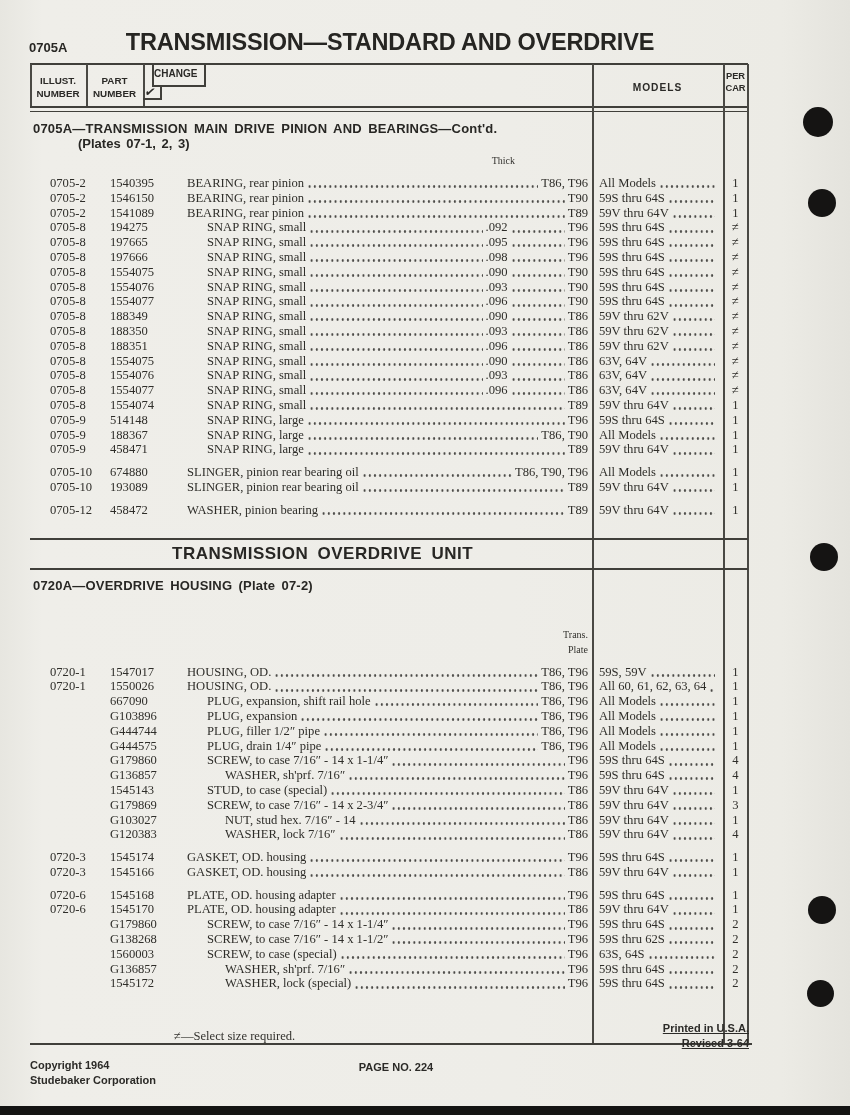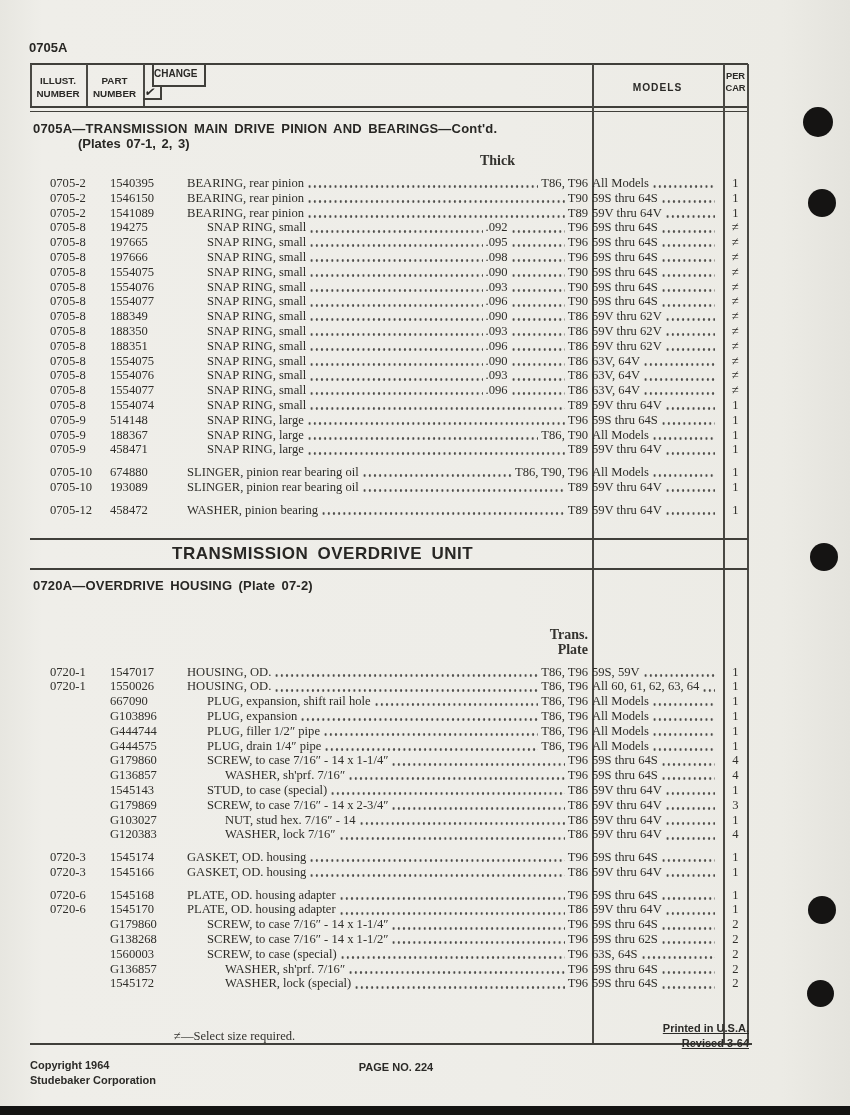--- a/index.html
+++ b/index.html
@@ -32,34 +32,34 @@
                border-right:2px solid #403f3a;border-bottom:2px solid #403f3a;}
   .check-icon{position:absolute;left:145px;top:85px;font-size:12px;font-weight:bold;color:#2b2a27;
               transform:skewX(-12deg);font-family:"DejaVu Sans",sans-serif;}
 
   
   .flow{position:absolute;left:30px;top:113px;width:718px;height:930px;overflow:hidden;}
   .sec-heading{margin-top:8px;height:15px;line-height:15px;font-family:"Liberation Sans","DejaVu Sans",sans-serif;
                font-weight:bold;font-size:13px;letter-spacing:0.2px;word-spacing:2.5px;color:#282724;padding-left:3px;}
   .sec-subheading{height:15px;line-height:15px;font-family:"Liberation Sans","DejaVu Sans",sans-serif;
                   font-weight:bold;font-size:13px;word-spacing:2px;color:#282724;padding-left:48px;}
-  .notes{font-size:14px;color:#33322e;font-weight:bold;}
+  .notes{font-size:10px;color:#33322e;}
   .note-line{height:15px;line-height:15px;text-align:right;}
   .notes-s0{margin-top:2px;}
   .notes-s0 .note-line{padding-right:233px;}
   .notes-s1{margin-top:34px;}
   .notes-s1 .note-line{padding-right:160px;}
   .group{margin-top:8px;margin-left:14px;}
   .group:first-of-type{margin-top:0;}
   .row{display:flex;height:14.8px;line-height:14.8px;font-size:12.6px;white-space:nowrap;}
   .cell{overflow:hidden;}
   .c-illust{width:56px;padding-left:6px;flex:0 0 auto;box-sizing:border-box;}
   .c-part{width:87px;padding-left:10px;flex:0 0 auto;box-sizing:border-box;}
   .c-desc{flex:1 1 auto;display:flex;padding-right:4px;box-sizing:border-box;}
-  .c-models{width:131px;display:flex;padding-right:5px;flex:0 0 auto;box-sizing:border-box;}
+  .c-models{width:131px;display:flex;padding-left:7px;padding-right:5px;flex:0 0 auto;box-sizing:border-box;}
   .c-per{width:25px;text-align:center;flex:0 0 auto;box-sizing:border-box;}
   .ind{flex:0 0 auto;}
   .leader{flex:1 1 0;min-width:6px;margin:0 3px;align-self:stretch;
           background-image:radial-gradient(circle,#4a4946 1px,transparent 1.35px);
           background-size:5.2px 3px;background-repeat:repeat-x;background-position:left bottom 2.5px;}
   .leader.wide{flex:3.2 1 0;}
   .nm,.tm,.sz{flex:0 0 auto;}
 
   .band{margin-top:20px;height:28px;border-top:2px solid #403f3a;border-bottom:2px solid #403f3a;
         display:flex;align-items:center;padding-left:142px;
@@ -80,20 +80,21 @@
 
 <div class="page">
 
   <div class="hole" style="left:803px;top:107px;width:30px;height:30px;"></div>
   <div class="hole" style="left:808px;top:189px;width:28px;height:28px;"></div>
   <div class="hole" style="left:810px;top:543px;width:28px;height:28px;"></div>
   <div class="hole" style="left:808px;top:896px;width:28px;height:28px;"></div>
   <div class="hole" style="left:807px;top:980px;width:27px;height:27px;"></div>
 
   <div class="page-code">0705A</div>
+  <div class="page-title">TRANSMISSION—STANDARD AND OVERDRIVE</div>
 
   <div class="rule" style="left:30px;top:63px;width:718px;height:2.4px;"></div>
   <div class="rule" style="left:30px;top:106px;width:718px;height:1.6px;"></div>
   <div class="rule" style="left:30px;top:110.5px;width:718px;height:1.6px;"></div>
   <div class="vline" style="left:30px;top:64px;height:42px;"></div>
   <div class="vline" style="left:86px;top:64px;height:42px;"></div>
   <div class="vline" style="left:143px;top:64px;height:42px;"></div>
   <div class="vline" style="left:592px;top:64px;height:981px;"></div>
   <div class="vline" style="left:723px;top:64px;height:981px;"></div>
   <div class="vline" style="left:747px;top:64px;height:981px;width:1.8px;"></div>

